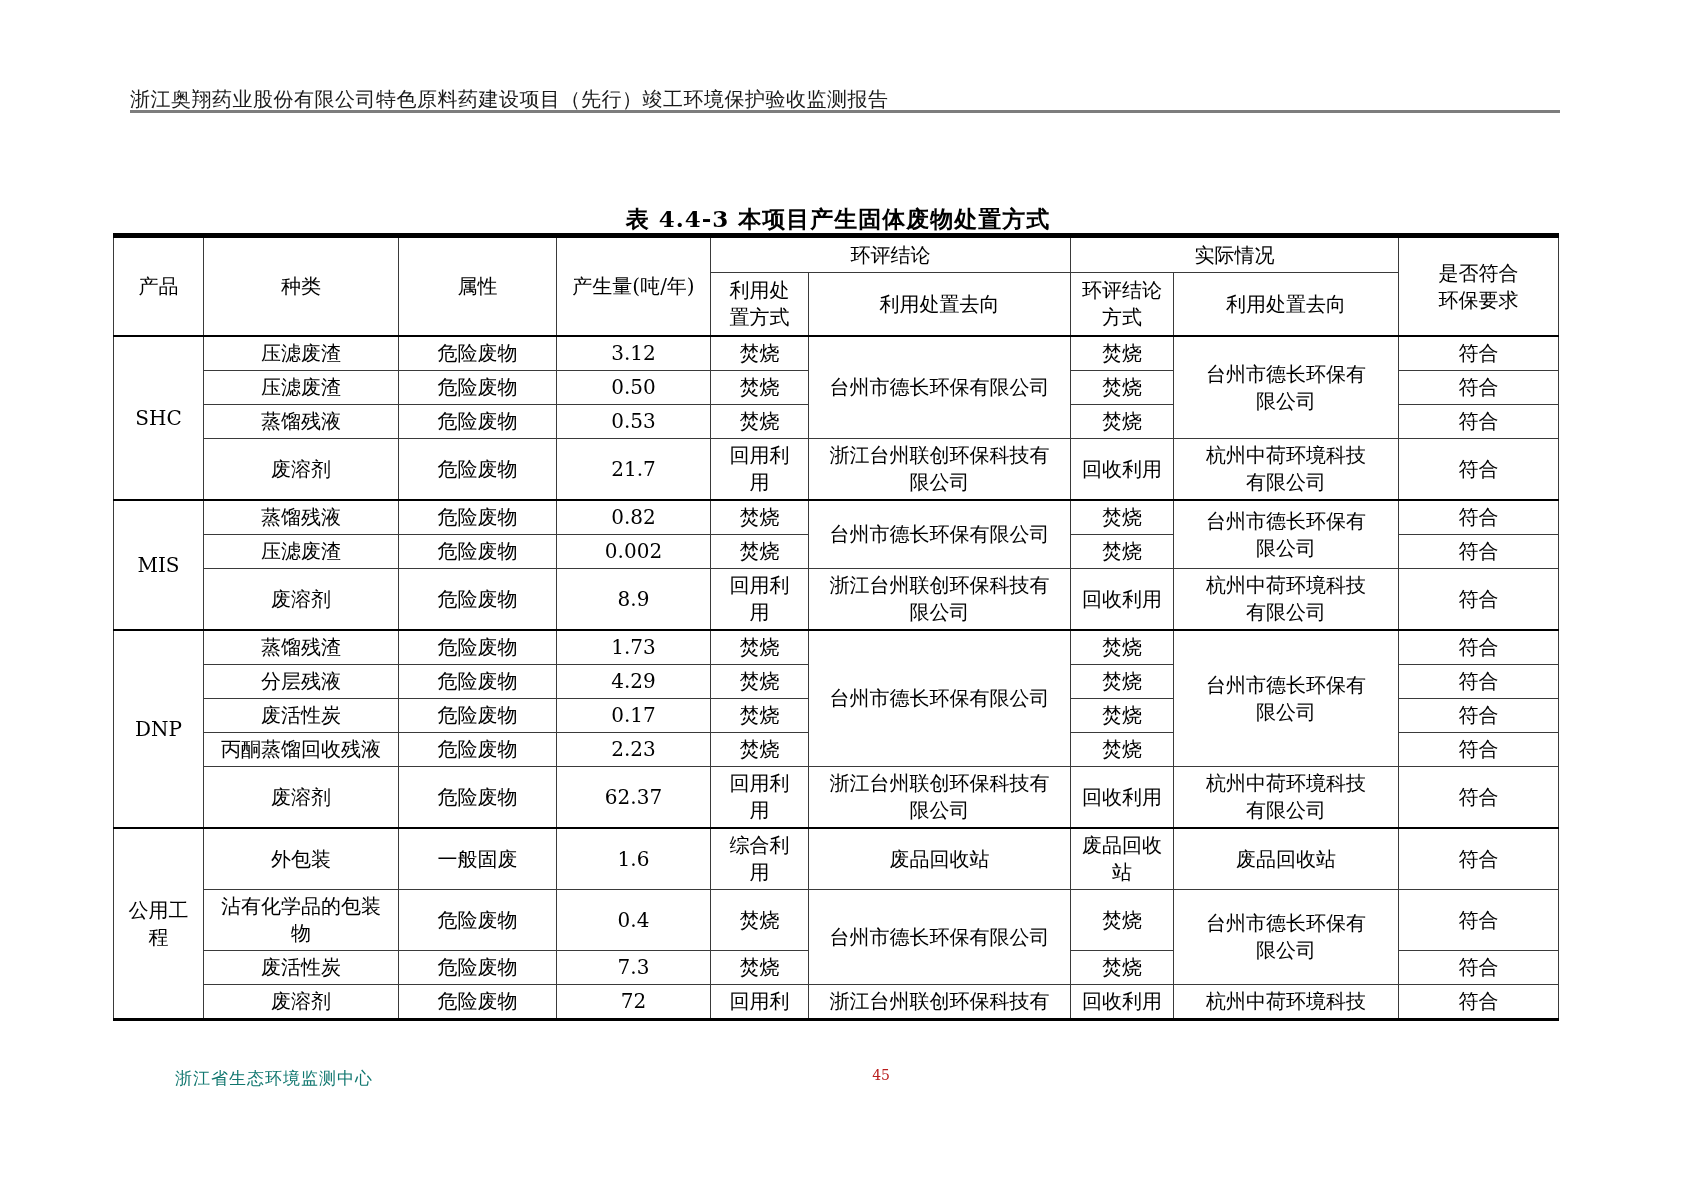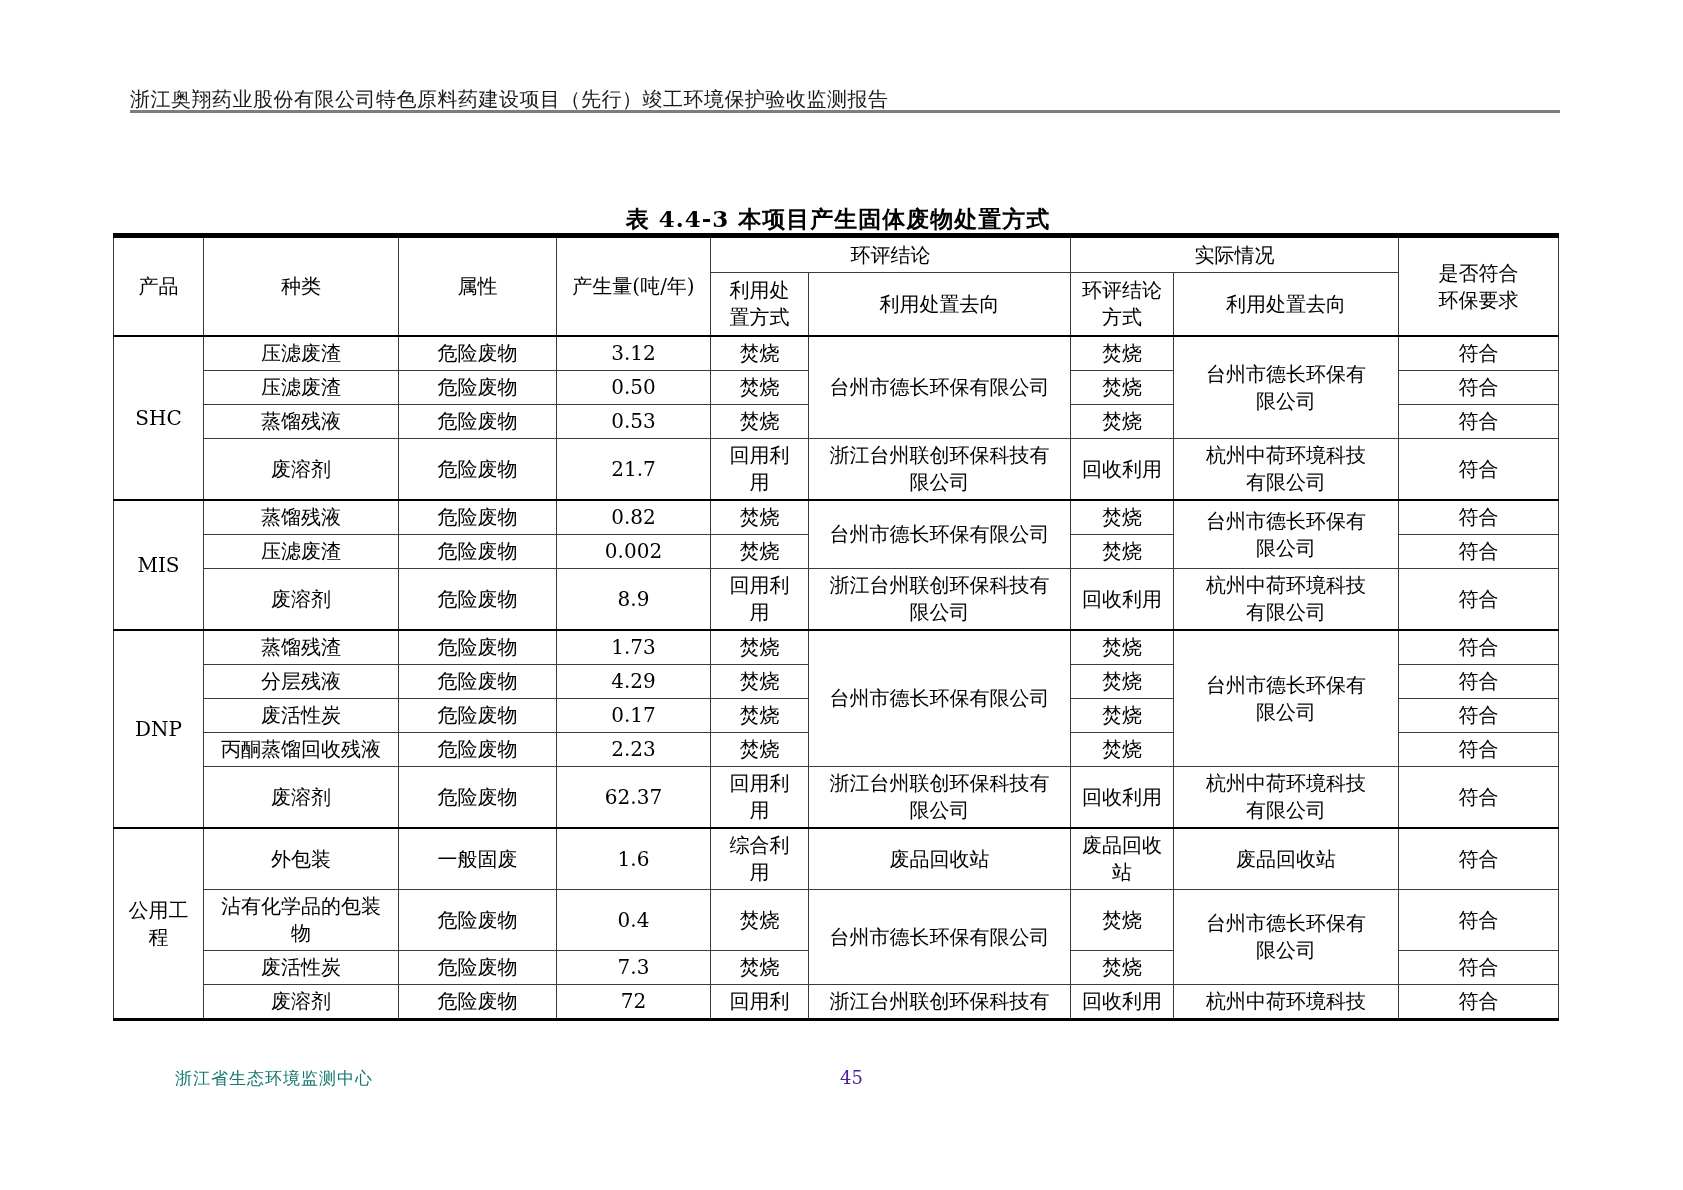--- a/index.html
+++ b/index.html
@@ -32,21 +32,21 @@
   }
   table.waste thead tr:nth-child(1) th{height:28px;}
   table.waste thead tr:nth-child(2) th{height:56px;}
   table.waste tbody td{height:27px;}
   table.waste tbody tr.gs td{border-top:2px solid #000;}
   table.waste tbody tr:first-child td{border-top:2px solid #000;}
   .footer-left{
     position:absolute;top:1067px;left:175px;font-size:17px;letter-spacing:1px;color:#0f766e;
   }
   .page-num{
-    position:absolute;top:1067px;left:840px;width:50px;text-align:left;font-size:18px;color:#4c1d95;
+    position:absolute;top:1067px;left:840px;width:50px;text-align:right;font-size:14px;color:#b91c1c;
   }
 </style>
 </head>
 <body>
 
 <div class="page-header-text">浙江奥翔药业股份有限公司特色原料药建设项目（先行）竣工环境保护验收监测报告</div>
 <div class="header-rule"></div>
 
 <div class="table-title">表 4.4-3  本项目产生固体废物处置方式</div>
 

